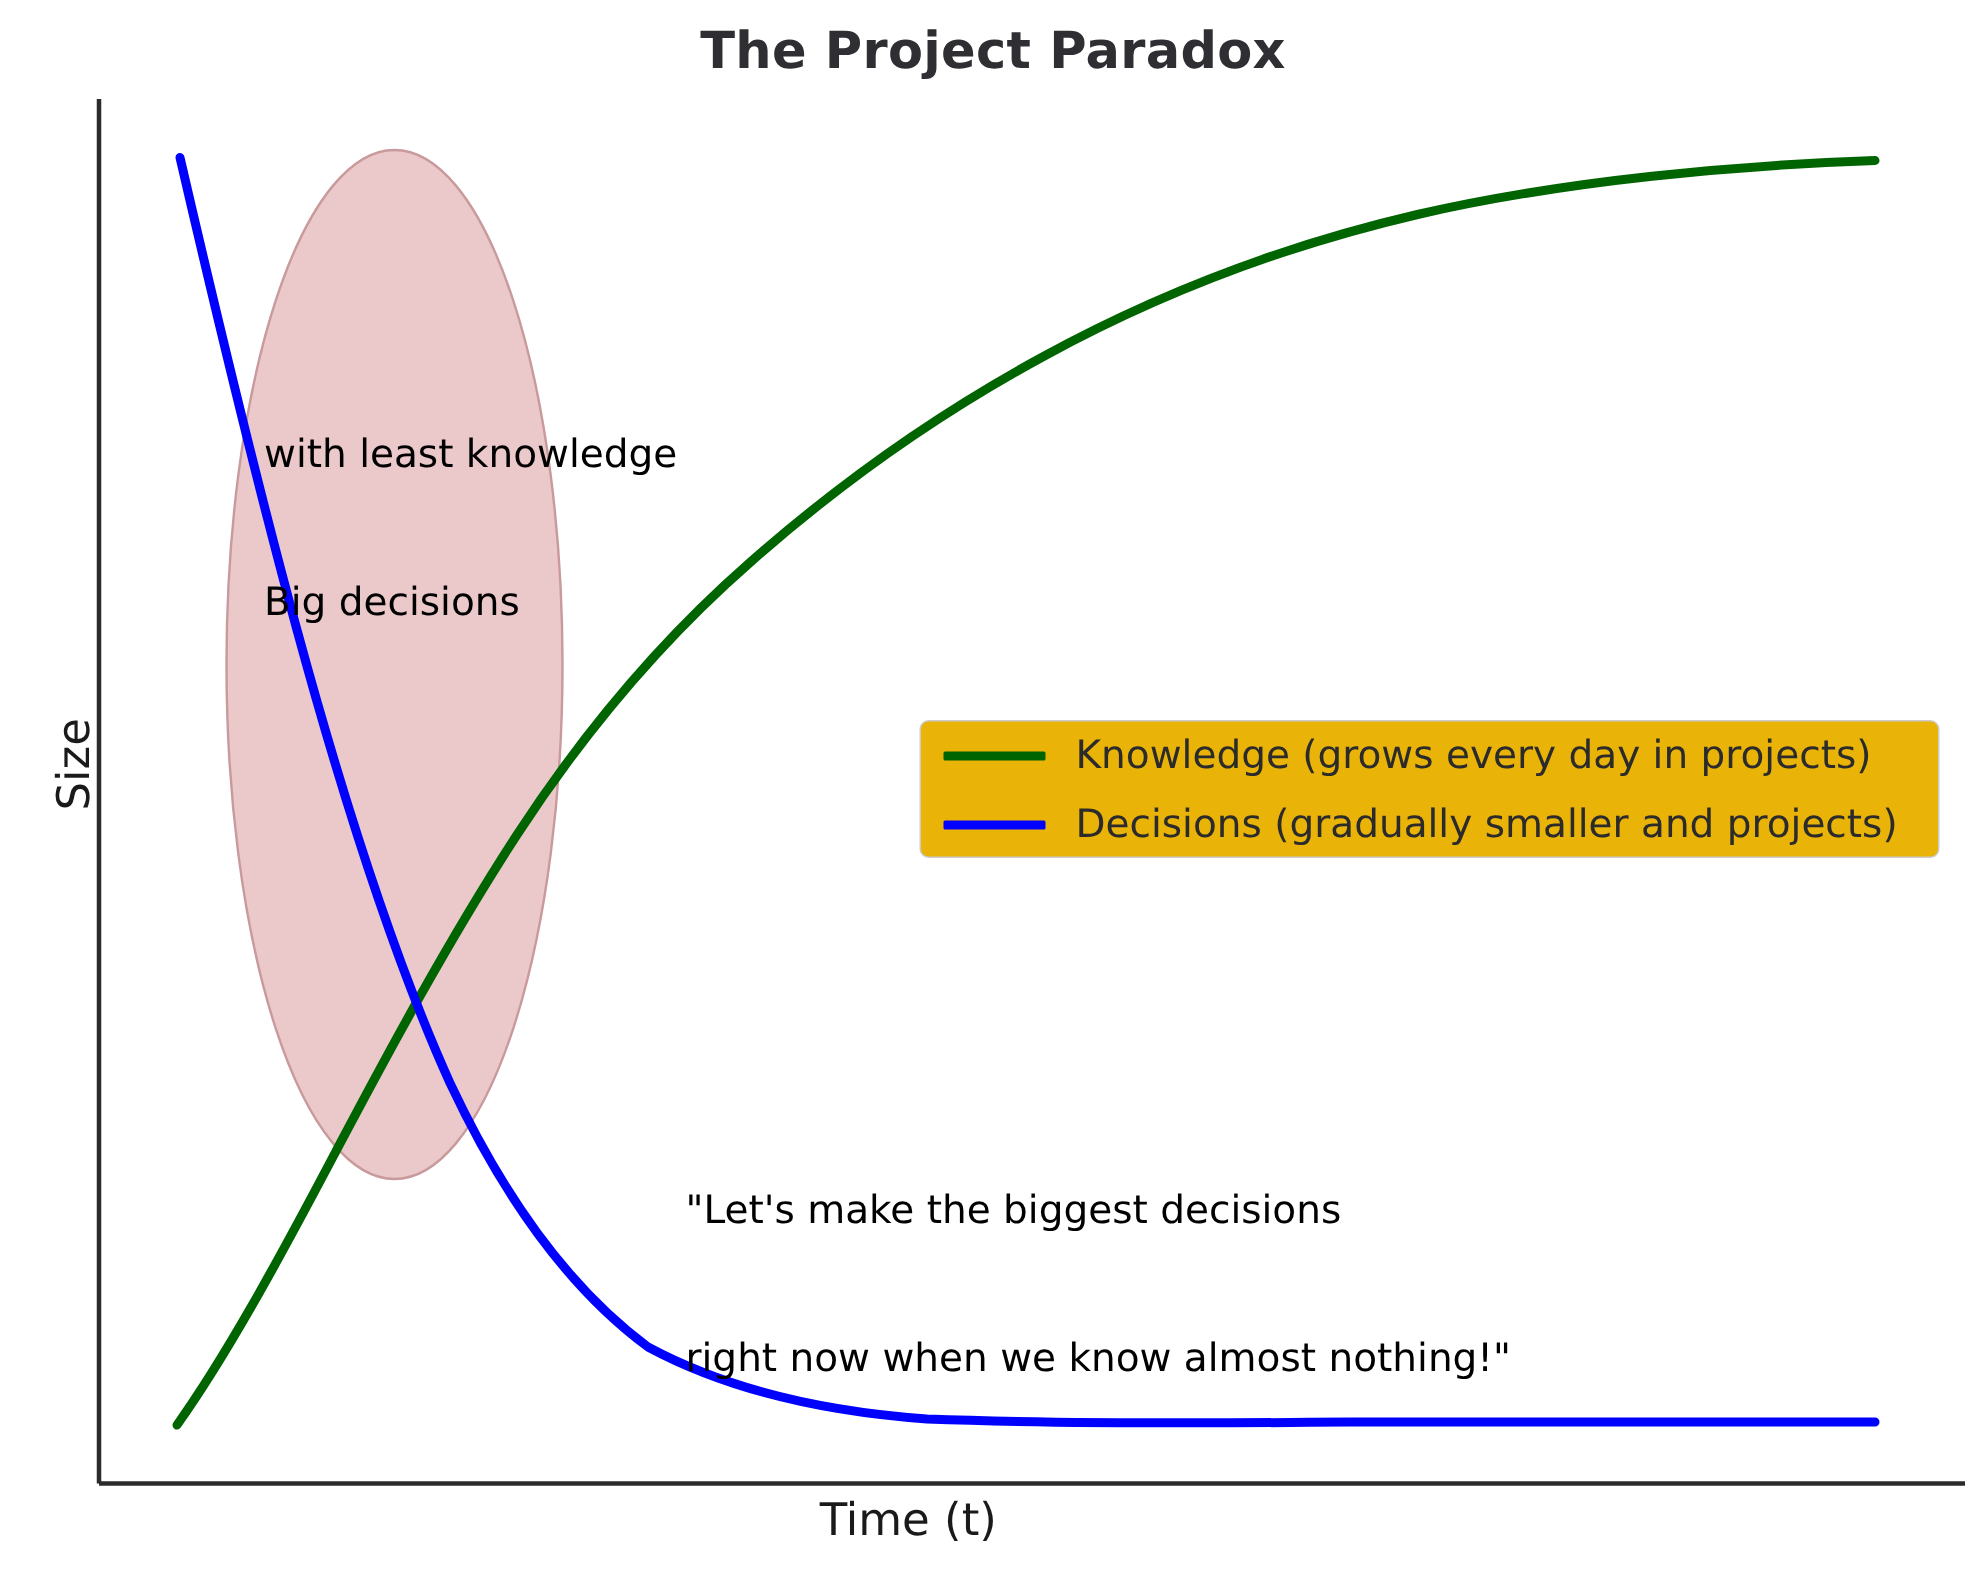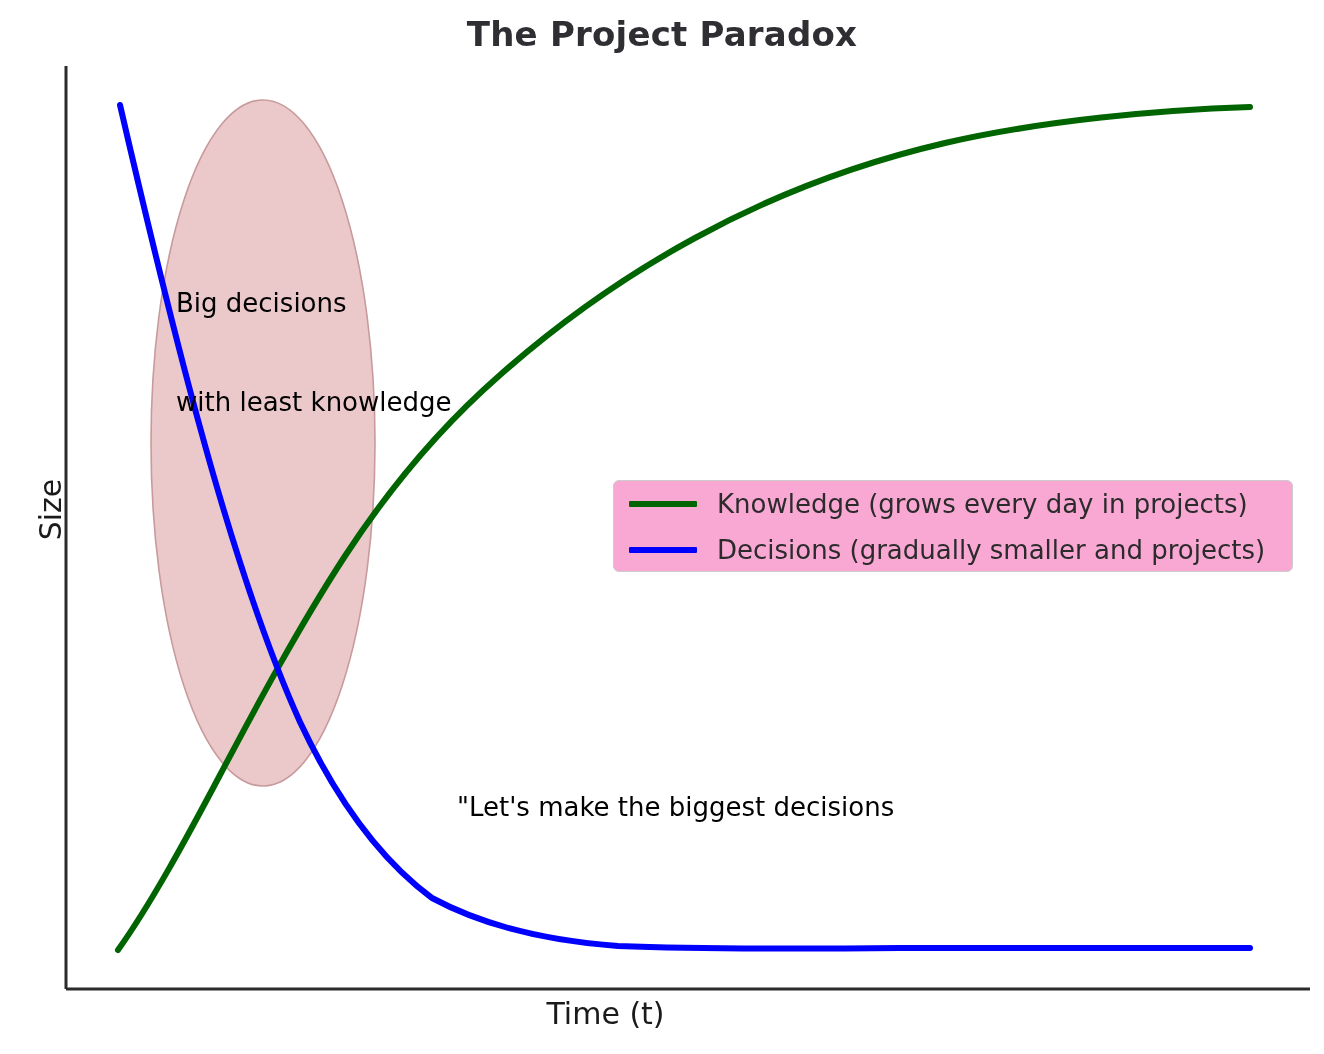--- a/index.html
+++ b/index.html
@@ -70,21 +70,21 @@
     left: 457px;
     top: 724px;
   }
   #legend-box {
     position: absolute;
     left: 613px;
     top: 480px;
     width: 680px;
     height: 92px;
     box-sizing: border-box;
-    background: #f9a8d4;
+    background: #eab308;
     border: 1px solid #cccccc;
     border-radius: 6px;
   }
   .legend-row {
     display: flex;
     align-items: center;
     height: 46px;
     padding-left: 15px;
   }
   .legend-swatch {
@@ -128,26 +128,27 @@
              C 338 803, 382 861, 432 898
              C 486 927, 548 941, 618 946
              C 700 949, 800 949, 900 948
              C 1010 948, 1150 948, 1250 948" fill="none" stroke="#0000ff" stroke-width="6" stroke-linecap="round"></path>
   </svg>
 
   <div class="axis-label" id="y-axis-label">Size</div>
   <div class="axis-label" id="x-axis-label">Time (t)</div>
 
   <div class="annotation" id="ellipse-annotation">
+    <div>with least knowledge</div>
     <div>Big decisions</div>
-    <div>with least knowledge</div>
   </div>
 
   <div class="annotation" id="quote-annotation">
     <div>"Let's make the biggest decisions</div>
+    <div>right now when we know almost nothing!"</div>
   </div>
 
   <div id="legend-box">
     <div class="legend-row">
       <span class="legend-swatch" style="background:#006400"></span>
       <span class="legend-label">Knowledge (grows every day in projects)</span>
     </div>
     <div class="legend-row">
       <span class="legend-swatch" style="background:#0000ff"></span>
       <span class="legend-label">Decisions (gradually smaller and projects)</span>

